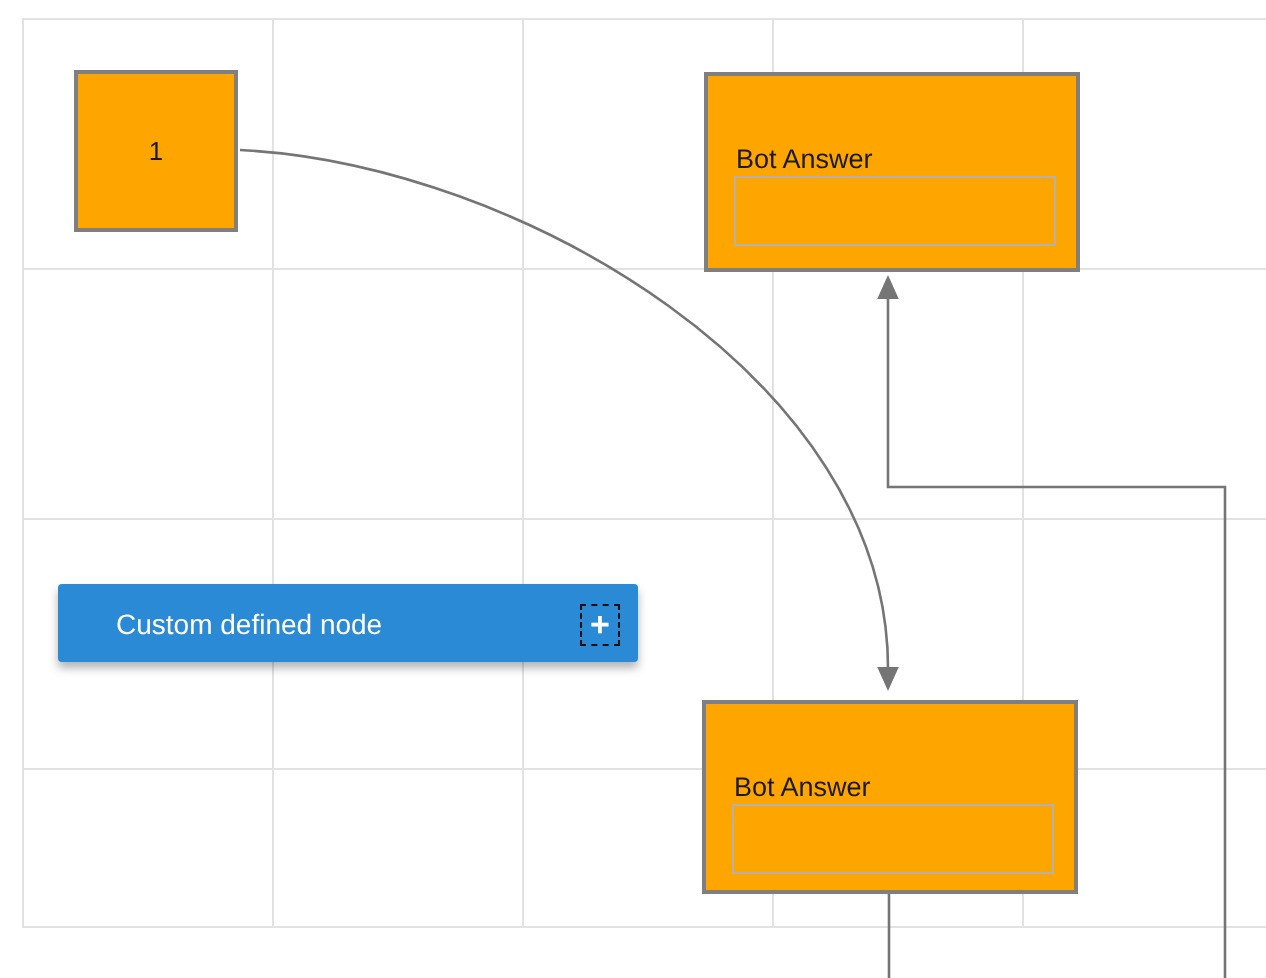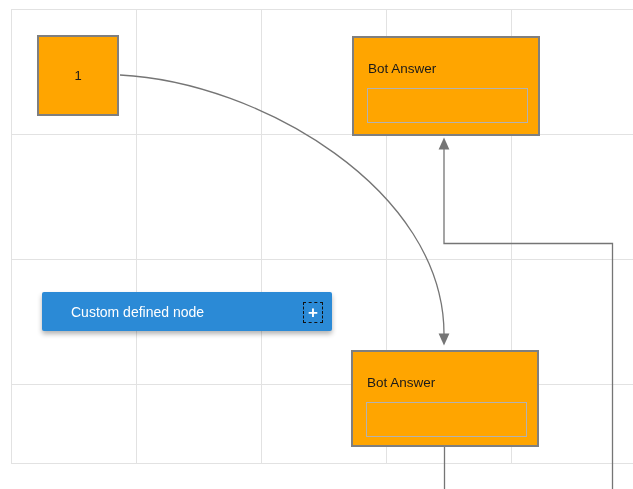--- a/index.html
+++ b/index.html
@@ -22,32 +22,32 @@
     border:2px solid var(--node-border,#7f7f7f);
   }
   #node-source{
     left:37px;top:35px;width:82px;height:81px;
     display:flex;align-items:center;justify-content:center;
     font-size:13px;color:var(--label-dark,#1a1a1a);
   }
   #bot-top{left:352px;top:36px;width:188px;height:100px;}
   #bot-bottom{left:351px;top:350px;width:188px;height:97px;}
   .bot-title{
-    position:absolute;left:14px;top:23px;
+    position:absolute;left:14px;top:34px;
     font-size:13.5px;color:var(--label-dark,#1a1a1a);
     white-space:nowrap;
   }
   .bot-input{
     position:absolute;left:13px;top:50px;width:161px;height:35px;
     box-sizing:border-box;
     border:1px solid var(--inner-border,#b2b2b2);
     background:transparent;
   }
   #custom-node{
-    position:absolute;left:42px;top:292px;width:290px;height:39px;
+    position:absolute;left:29px;top:292px;width:290px;height:39px;
     box-sizing:border-box;
     background:var(--custom-blue,#2b8ad6);
     border-radius:2px;
     box-shadow:0 3px 5px rgba(0,0,0,0.30);
     display:flex;align-items:center;
   }
   #custom-node .label{
     padding-left:29px;
     font-size:14px;color:var(--label-light,#ffffff);
     white-space:nowrap;

